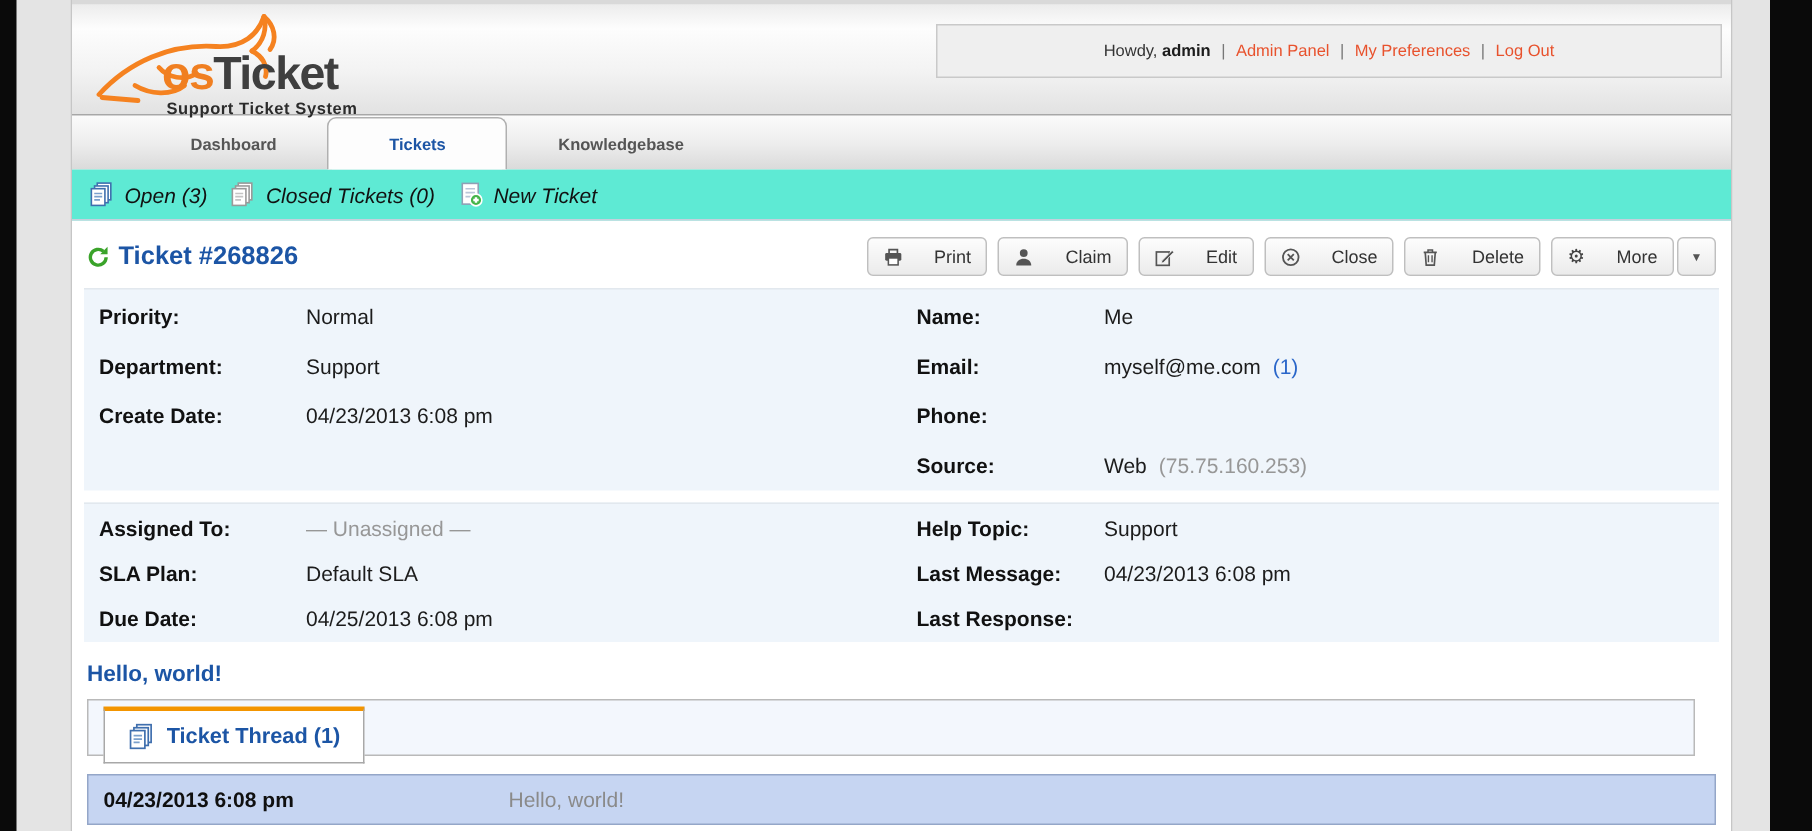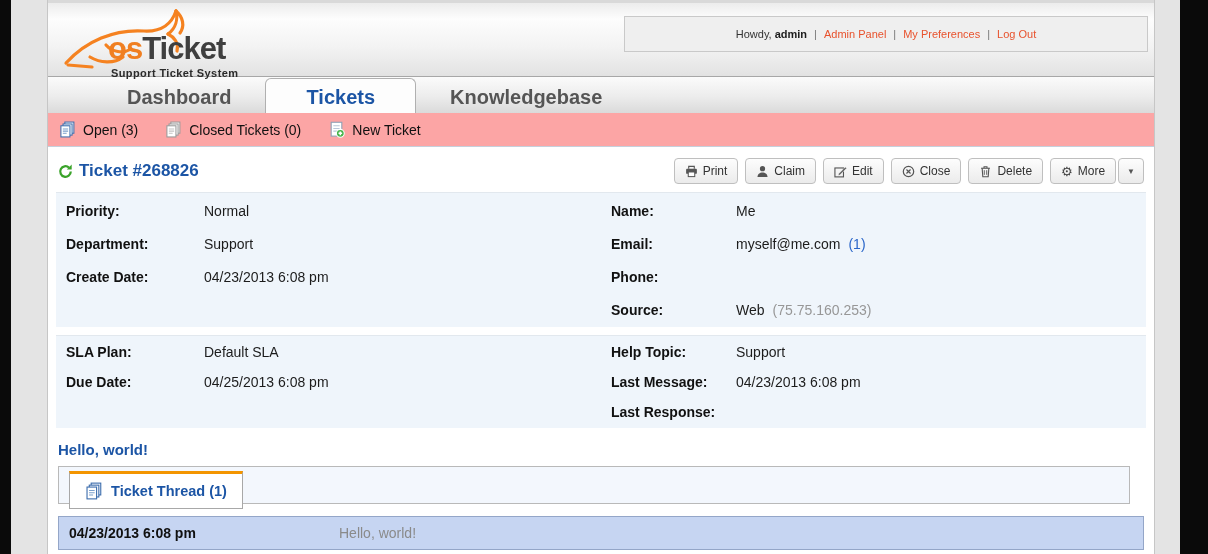--- a/index.html
+++ b/index.html
@@ -46,44 +46,44 @@
 
   
   .tabbar {
     height: 37px;
     background: linear-gradient(180deg, #fbfbfb 0%, #ececec 55%, #dadada 100%);
     border-top: 1px solid #a7a7a7;
     display: flex; align-items: flex-end; padding-left: 45px;
   }
   .tab {
     height: 32px; line-height: 32px; padding: 0 34px;
-    font-size: 20px; font-weight: bold; color: #555; cursor: pointer;
+    font-size: 11px; font-weight: bold; color: #555; cursor: pointer;
   }
   .tab.active {
     background: #fdfdfd; color: #1c55a5;
     border: 1px solid #b0b0b0; border-bottom: none;
     border-radius: 6px 6px 0 0; height: 35px; line-height: 36px; padding: 0 40px;
   }
 
   
   .subnav {
-    height: 34px; background: #fca5a5; border-bottom: 1px solid #c5d0dc;
-    display: flex; align-items: center; gap: 27px; padding-left: 11px;
+    height: 34px; background: #5eead4; border-bottom: 1px solid #c5d0dc;
+    display: flex; align-items: center; gap: 15px; padding-left: 11px; font-style: italic;
   }
   .subnav .snitem { display: inline-flex; align-items: center; gap: 7px; font-size: 14px; color: #111; cursor: pointer; }
 
   
   .main { padding: 0 8px; }
 
   .ticket-head { display: flex; align-items: center; justify-content: space-between; padding: 11px 2px 8px 2px; }
   .ticket-title { display: inline-flex; align-items: center; gap: 6px; font-size: 17px; font-weight: bold; color: #1c55a5; }
 
   .toolbar { display: flex; align-items: center; gap: 7px; }
   .btn {
-    display: inline-flex; align-items: center; gap: 5px; height: 26px;
+    display: inline-flex; align-items: center; gap: 21px; height: 26px;
     background: linear-gradient(180deg, #fdfdfd, #ebebeb);
     border: 1px solid #bfbfbf; border-radius: 4px;
     padding: 0 10px; font-size: 12px; color: #333; cursor: pointer;
   }
   .btn svg { display: block; }
   .btn-group { display: inline-flex; gap: 2px; }
   .btn.caret { padding: 0 8px; font-size: 8px; color: #555; }
   .gear-glyph { font-family: "DejaVu Sans", sans-serif; font-size: 13px; color: #444; line-height: 1; }
 
   
@@ -285,20 +285,24 @@
         <div class="drow">
           <span class="dlabel">Source:</span>
           <span class="dvalue"><span>Web</span><span class="dextra muted">(75.75.160.253)</span></span>
         </div>
       </div>
     </div>
 
     <div class="dtable t2">
       <div class="dcol left">
         <div class="drow">
+          <span class="dlabel">Assigned To:</span>
+          <span class="dvalue muted">— Unassigned —</span>
+        </div>
+        <div class="drow">
           <span class="dlabel">SLA Plan:</span>
           <span class="dvalue">Default SLA</span>
         </div>
         <div class="drow">
           <span class="dlabel">Due Date:</span>
           <span class="dvalue">04/25/2013 6:08 pm</span>
         </div>
       </div>
       <div class="dcol right">
         <div class="drow">

